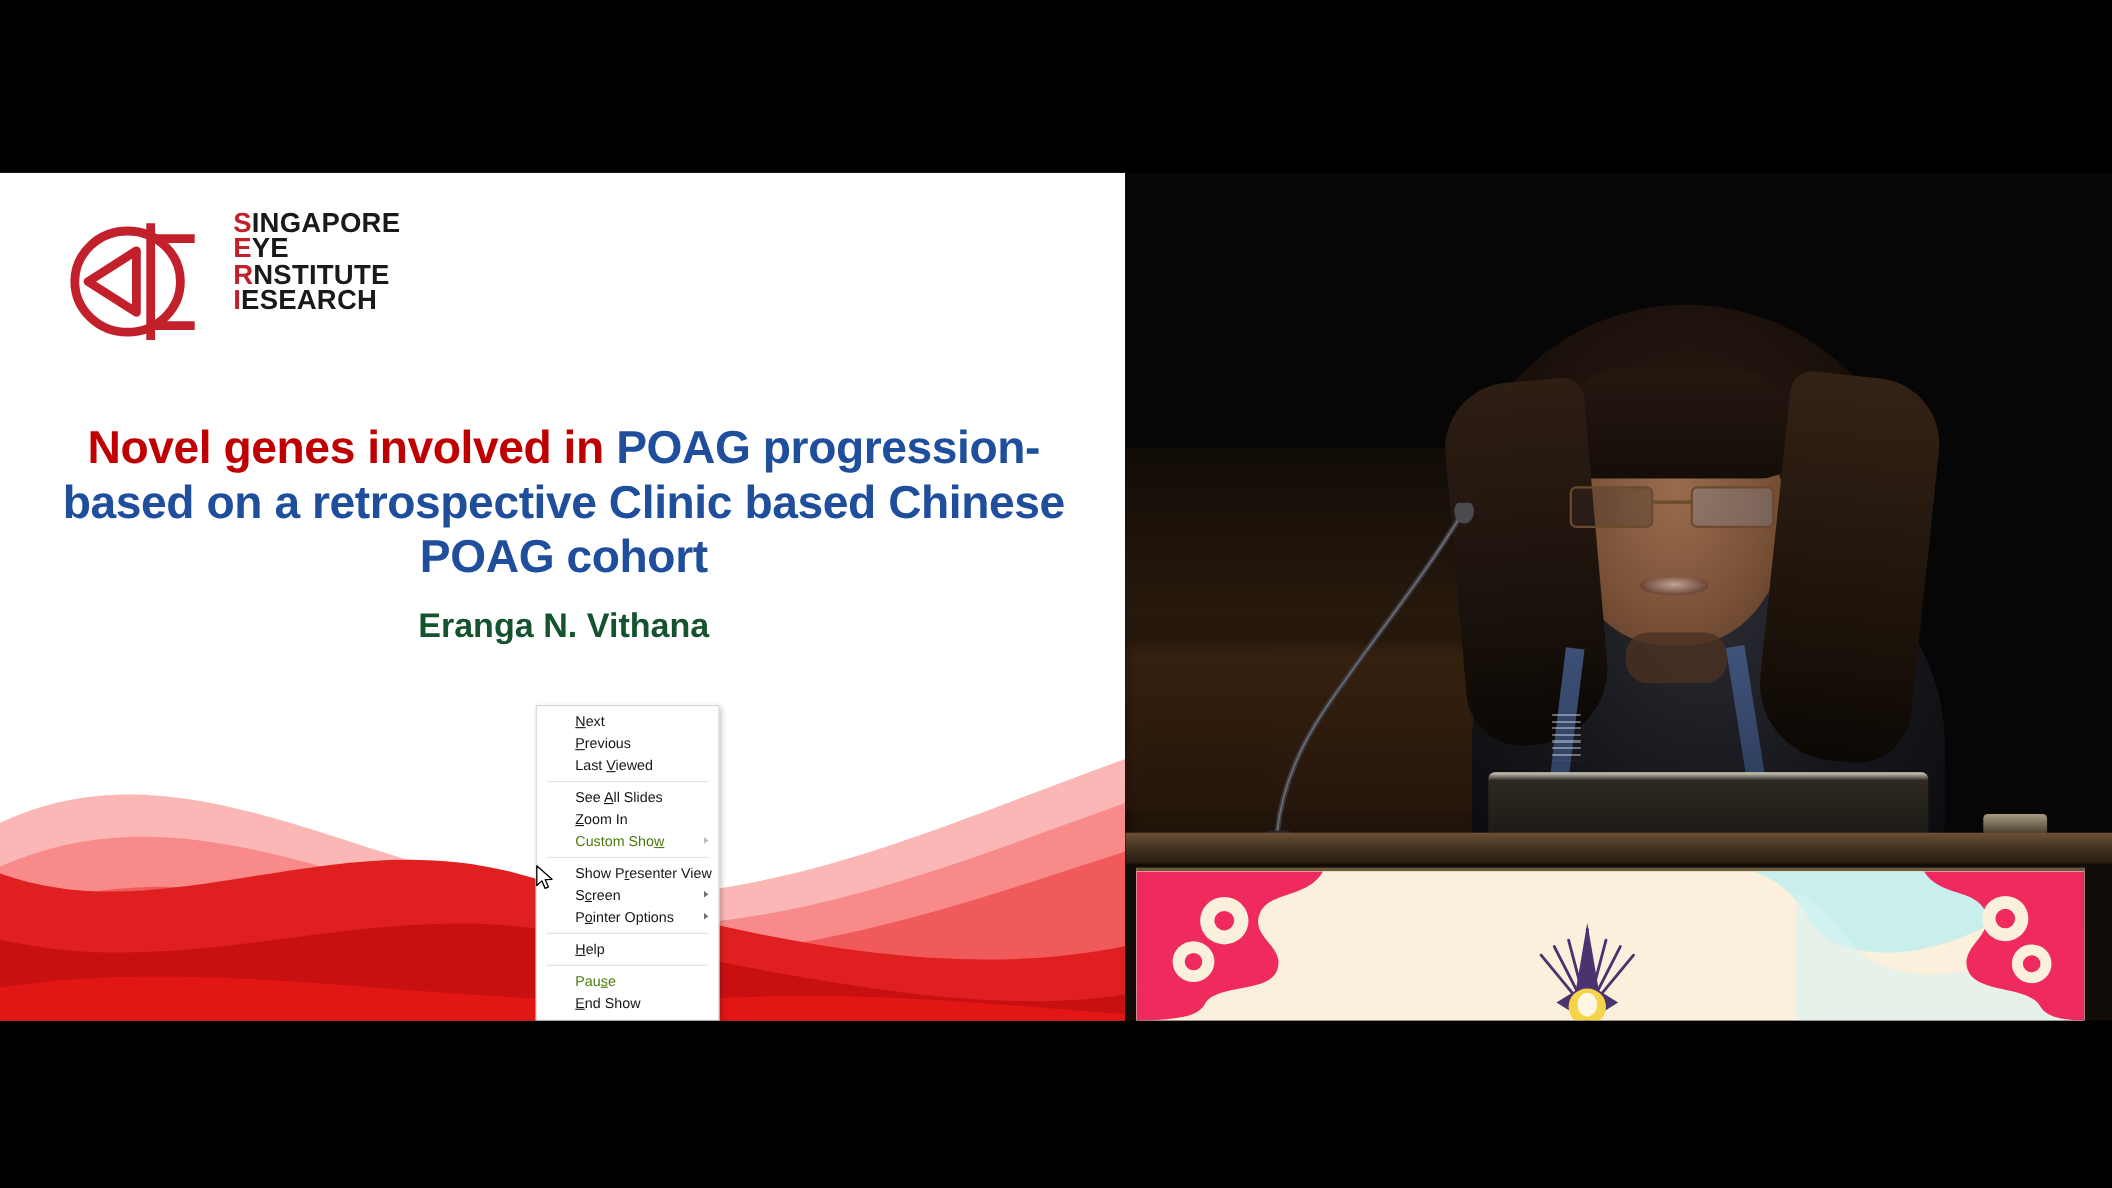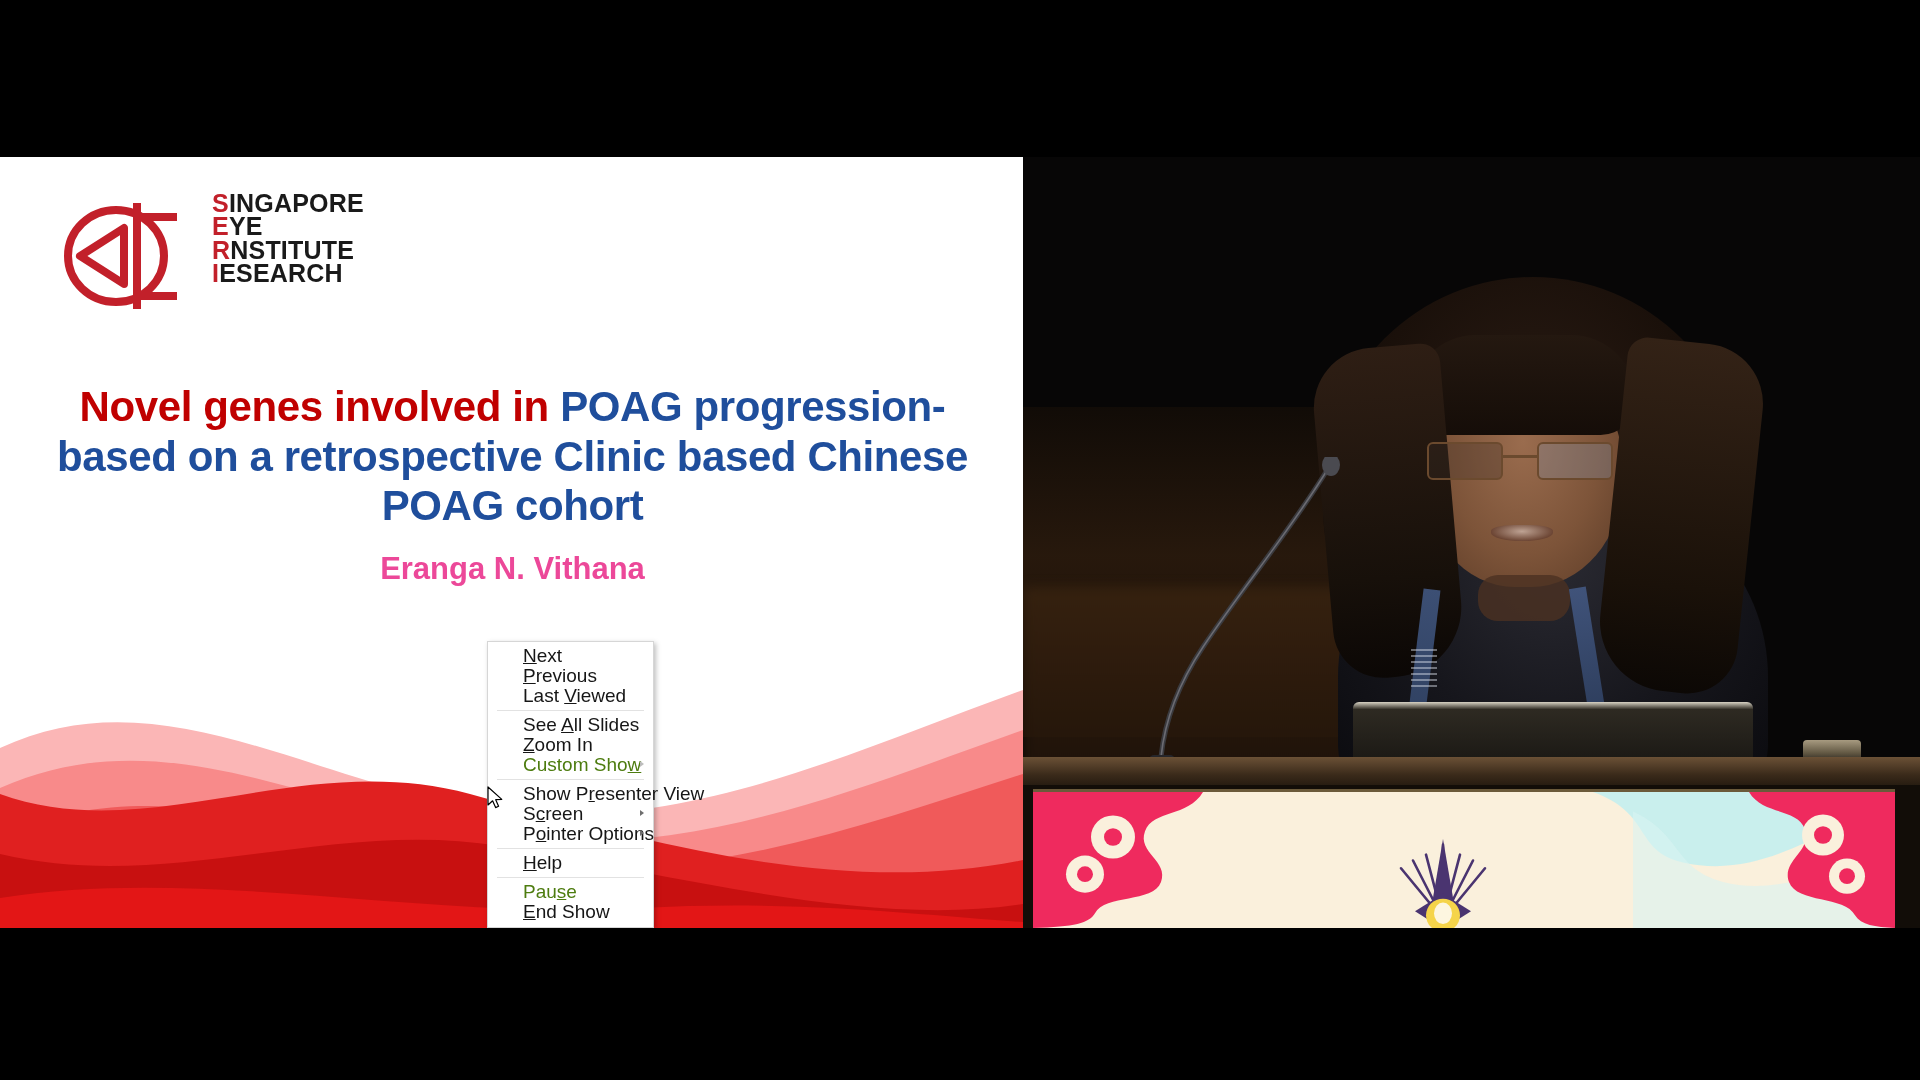--- a/index.html
+++ b/index.html
@@ -103,21 +103,21 @@
   #presenter-block {
     position: absolute;
     left: 40px;
     top: 388px;
     width: 945px;
     text-align: center;
     font-family: "Liberation Sans", sans-serif;
     font-weight: bold;
     font-size: 31px;
     line-height: 1.55;
-    color: #ec4899;
+    color: #14532d;
   }
 
   
   #wave-band {
     position: absolute;
     left: 0;
     bottom: 0;
     width: 1023px;
     height: 330px;
     overflow: hidden;
@@ -282,21 +282,21 @@
     box-shadow: 2px 2px 5px rgba(0,0,0,0.25);
     padding: 4px 0 5px 0;
     z-index: 50;
     font-family: "Liberation Sans", sans-serif;
   }
   .menu-item {
     position: relative;
     height: 20px;
     line-height: 20px;
     padding: 0 18px 0 35px;
-    font-size: 19px;
+    font-size: 13px;
     color: #161616;
     white-space: nowrap;
     cursor: default;
   }
   .menu-item.disabled { color: #4d7c0f; }
   .menu-item .lbl u { text-decoration: underline; }
   .menu-sep {
     height: 1px;
     margin: 4px 9px 4px 9px;
     background: #e2e2e2;

